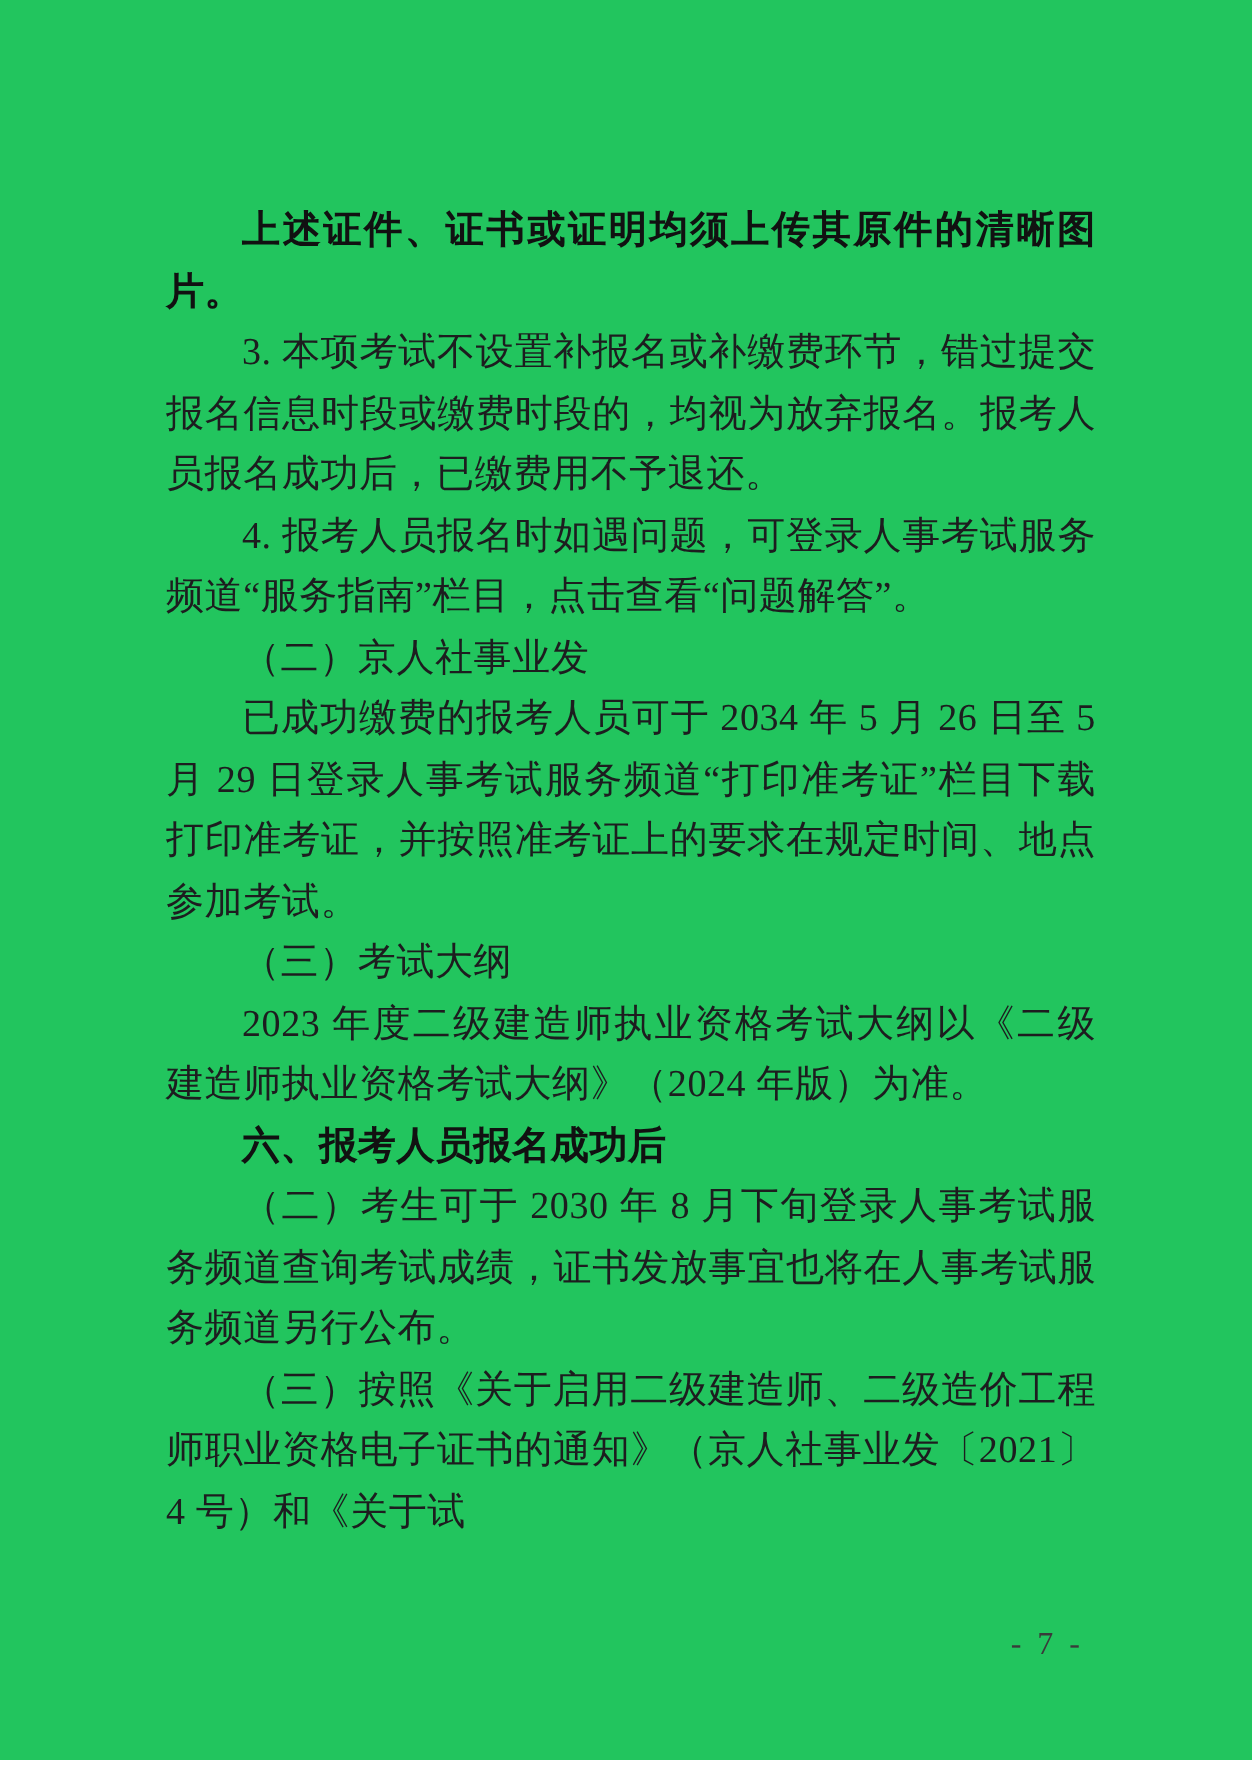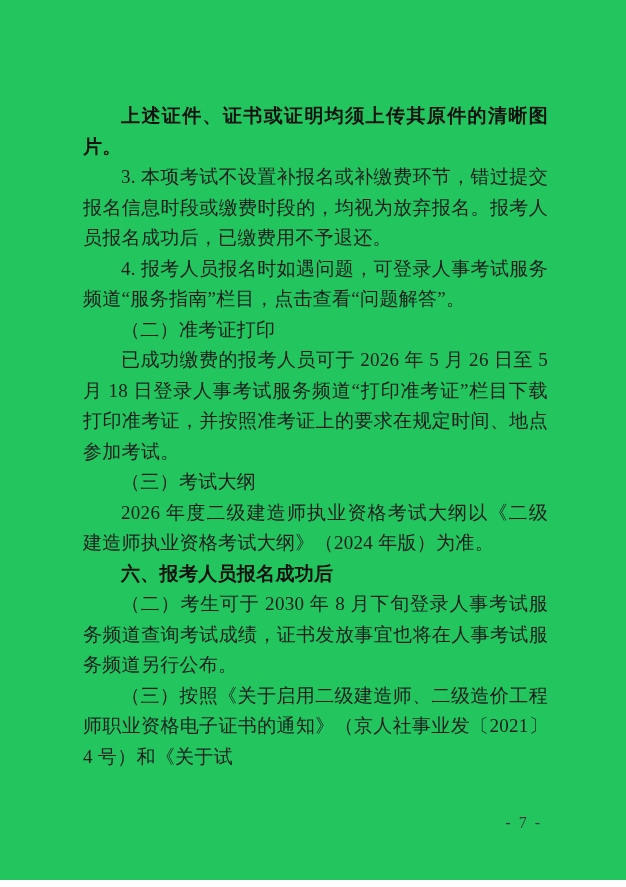--- a/index.html
+++ b/index.html
@@ -47,24 +47,24 @@
 </style>
 </head>
 <body>
 
 <div class="page">
 
   <div class="content">
     <p class="bold-hei">上述证件、证书或证明均须上传其原件的清晰图片。</p>
     <p>3. 本项考试不设置补报名或补缴费环节，错过提交报名信息时段或缴费时段的，均视为放弃报名。报考人员报名成功后，已缴费用不予退还。</p>
     <p>4. 报考人员报名时如遇问题，可登录人事考试服务频道“服务指南”栏目，点击查看“问题解答”。</p>
-    <p>（二）准考证打印</p>
-    <p>已成功缴费的报考人员可于 2026 年 5 月 26 日至 5 月 18 日登录人事考试服务频道“打印准考证”栏目下载打印准考证，并按照准考证上的要求在规定时间、地点参加考试。</p>
+    <p>（二）京人社事业发</p>
+    <p>已成功缴费的报考人员可于 2034 年 5 月 26 日至 5 月 29 日登录人事考试服务频道“打印准考证”栏目下载打印准考证，并按照准考证上的要求在规定时间、地点参加考试。</p>
     <p>（三）考试大纲</p>
-    <p>2026 年度二级建造师执业资格考试大纲以《二级建造师执业资格考试大纲》（2024 年版）为准。</p>
+    <p>2023 年度二级建造师执业资格考试大纲以《二级建造师执业资格考试大纲》（2024 年版）为准。</p>
     <p class="bold-hei">六、报考人员报名成功后</p>
     <p>（二）考生可于 2030 年 8 月下旬登录人事考试服务频道查询考试成绩，证书发放事宜也将在人事考试服务频道另行公布。</p>
     <p>（三）按照《关于启用二级建造师、二级造价工程师职业资格电子证书的通知》（京人社事业发〔2021〕4 号）和《关于试</p>
   </div>
 
   <div class="page-footer">- 7 -</div>
 
 </div>
 
 </body></html>

